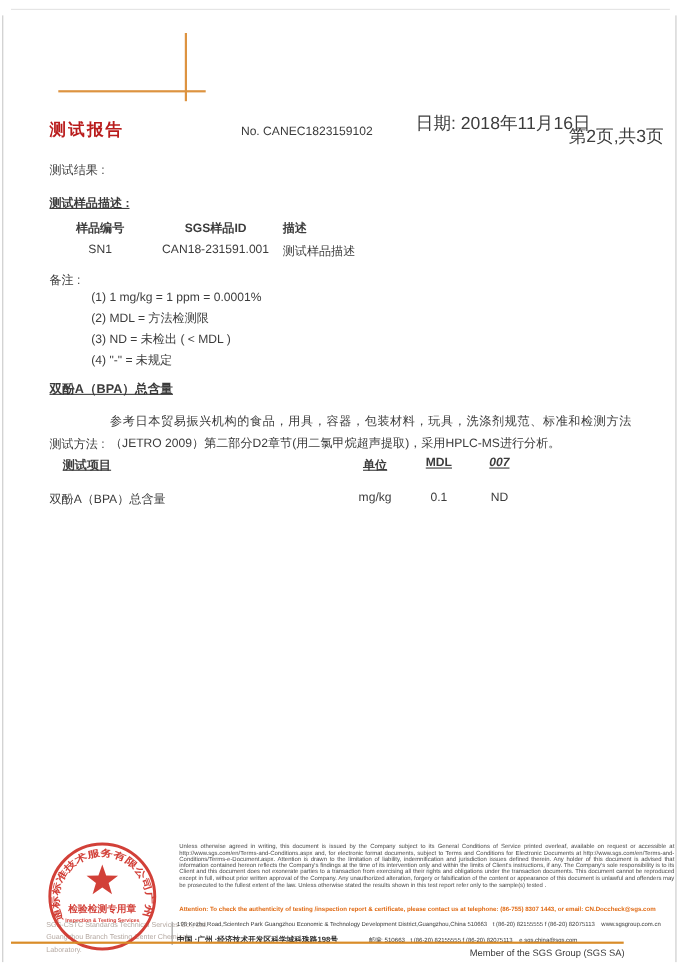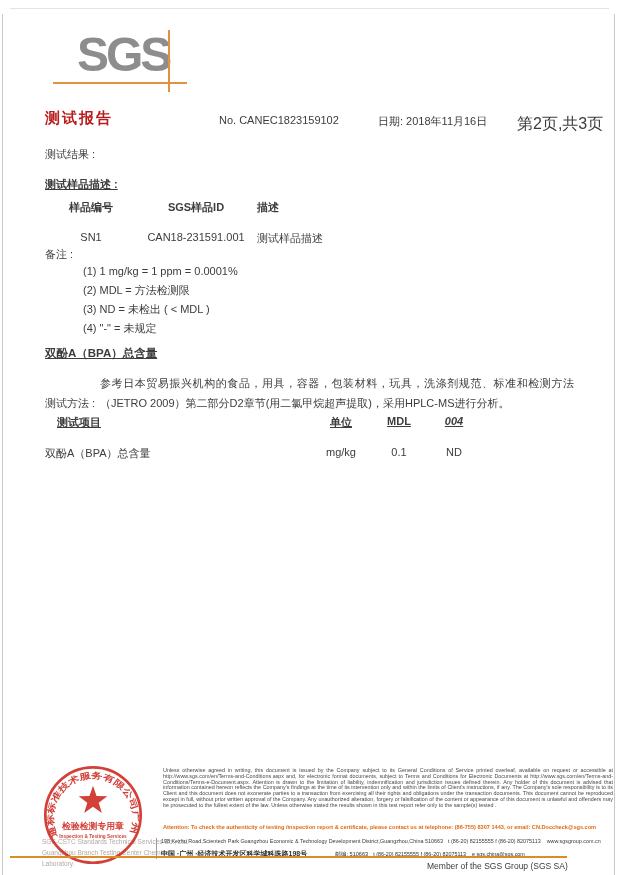--- a/index.html
+++ b/index.html
@@ -12,28 +12,28 @@
   .edge-top   { position:absolute; left:10px; top:8px; width:599px; height:1px; background:#e3e3e3; }
 
   
   .logo-text  { position:absolute; left:77px; top:31px; font-size:48px; font-weight:bold; color:#8d8d8d; letter-spacing:-3px; line-height:1; }
   .logo-hline { position:absolute; left:53px; top:82px; width:134px; height:2px; background:#dd9340; }
   .logo-vline { position:absolute; left:168px; top:30px; width:2px; height:62px; background:#dd9340; }
 
   
   .report-title { position:absolute; left:45px; top:109px; font-size:15px; font-weight:bold; letter-spacing:2px; color:#b91c1c; }
   .report-no    { position:absolute; left:219px; top:114px; font-size:11px; }
-  .report-date  { position:absolute; left:378px; top:114px; font-size:11px; }
+  .report-date  { position:absolute; left:378px; top:102px; font-size:16px; }
   .report-page  { position:absolute; left:517px; top:114px; font-size:16px; }
 
   .results-label { position:absolute; left:45px; top:147px; font-size:11px; }
 
   .sample-title { position:absolute; left:45px; top:177px; font-size:11px; font-weight:bold; text-decoration:underline; }
 
-  .sample-table { position:absolute; left:45px; top:200px; display:grid; grid-template-columns:92px 118px auto; row-gap:16px; font-size:11px; }
+  .sample-table { position:absolute; left:45px; top:200px; display:grid; grid-template-columns:92px 118px auto; row-gap:6px; font-size:11px; }
   .sample-table .hd { font-weight:bold; }
   .sample-table .c1, .sample-table .c2 { text-align:center; }
   .sample-table .c3 { text-align:left; padding-left:2px; }
 
   .remarks-label { position:absolute; left:45px; top:247px; font-size:11px; }
   .remarks-list  { position:absolute; left:83px; top:262px; font-size:11px; }
   .remarks-list .note { height:19px; line-height:19px; }
 
   .bpa-title { position:absolute; left:45px; top:346px; font-size:11.5px; font-weight:bold; text-decoration:underline; }
 
@@ -68,21 +68,20 @@
 </style>
 </head>
 <body>
 
 <div class="page">
 
   <div class="edge-left"></div>
   <div class="edge-right"></div>
   <div class="edge-top"></div>
 
-  <div class="logo-text">SGS</div>
   <div class="logo-hline"></div>
   <div class="logo-vline"></div>
 
   <div class="report-title">测试报告</div>
   <div class="report-no">No. CANEC1823159102</div>
   <div class="report-date">日期: 2018年11月16日</div>
   <div class="report-page">第2页,共3页</div>
 
   <div class="results-label">测试结果 :</div>
 
@@ -105,21 +104,21 @@
   </div>
 
   <div class="bpa-title">双酚A（BPA）总含量</div>
   <div class="method-label">测试方法 :</div>
   <div class="method-text">参考日本贸易振兴机构的食品，用具，容器，包装材料，玩具，洗涤剂规范、标准和检测方法（JETRO 2009）第二部分D2章节(用二氯甲烷超声提取)，采用HPLC-MS进行分析。</div>
 
   <div class="result-table">
     <div class="hd item">测试项目</div>
     <div class="hd num">单位</div>
     <div class="hd num">MDL</div>
-    <div class="hd num sample-id">004</div>
+    <div class="hd num sample-id">007</div>
     <div>双酚A（BPA）总含量</div>
     <div class="num">mg/kg</div>
     <div class="num">0.1</div>
     <div class="num">ND</div>
   </div>
 
   <div class="company-gray">
     <div>SGS-CSTC Standards Technical Services Co., Ltd.</div>
     <div>Guangzhou Branch Testing Center Chemical Laboratory.</div>
   </div>

